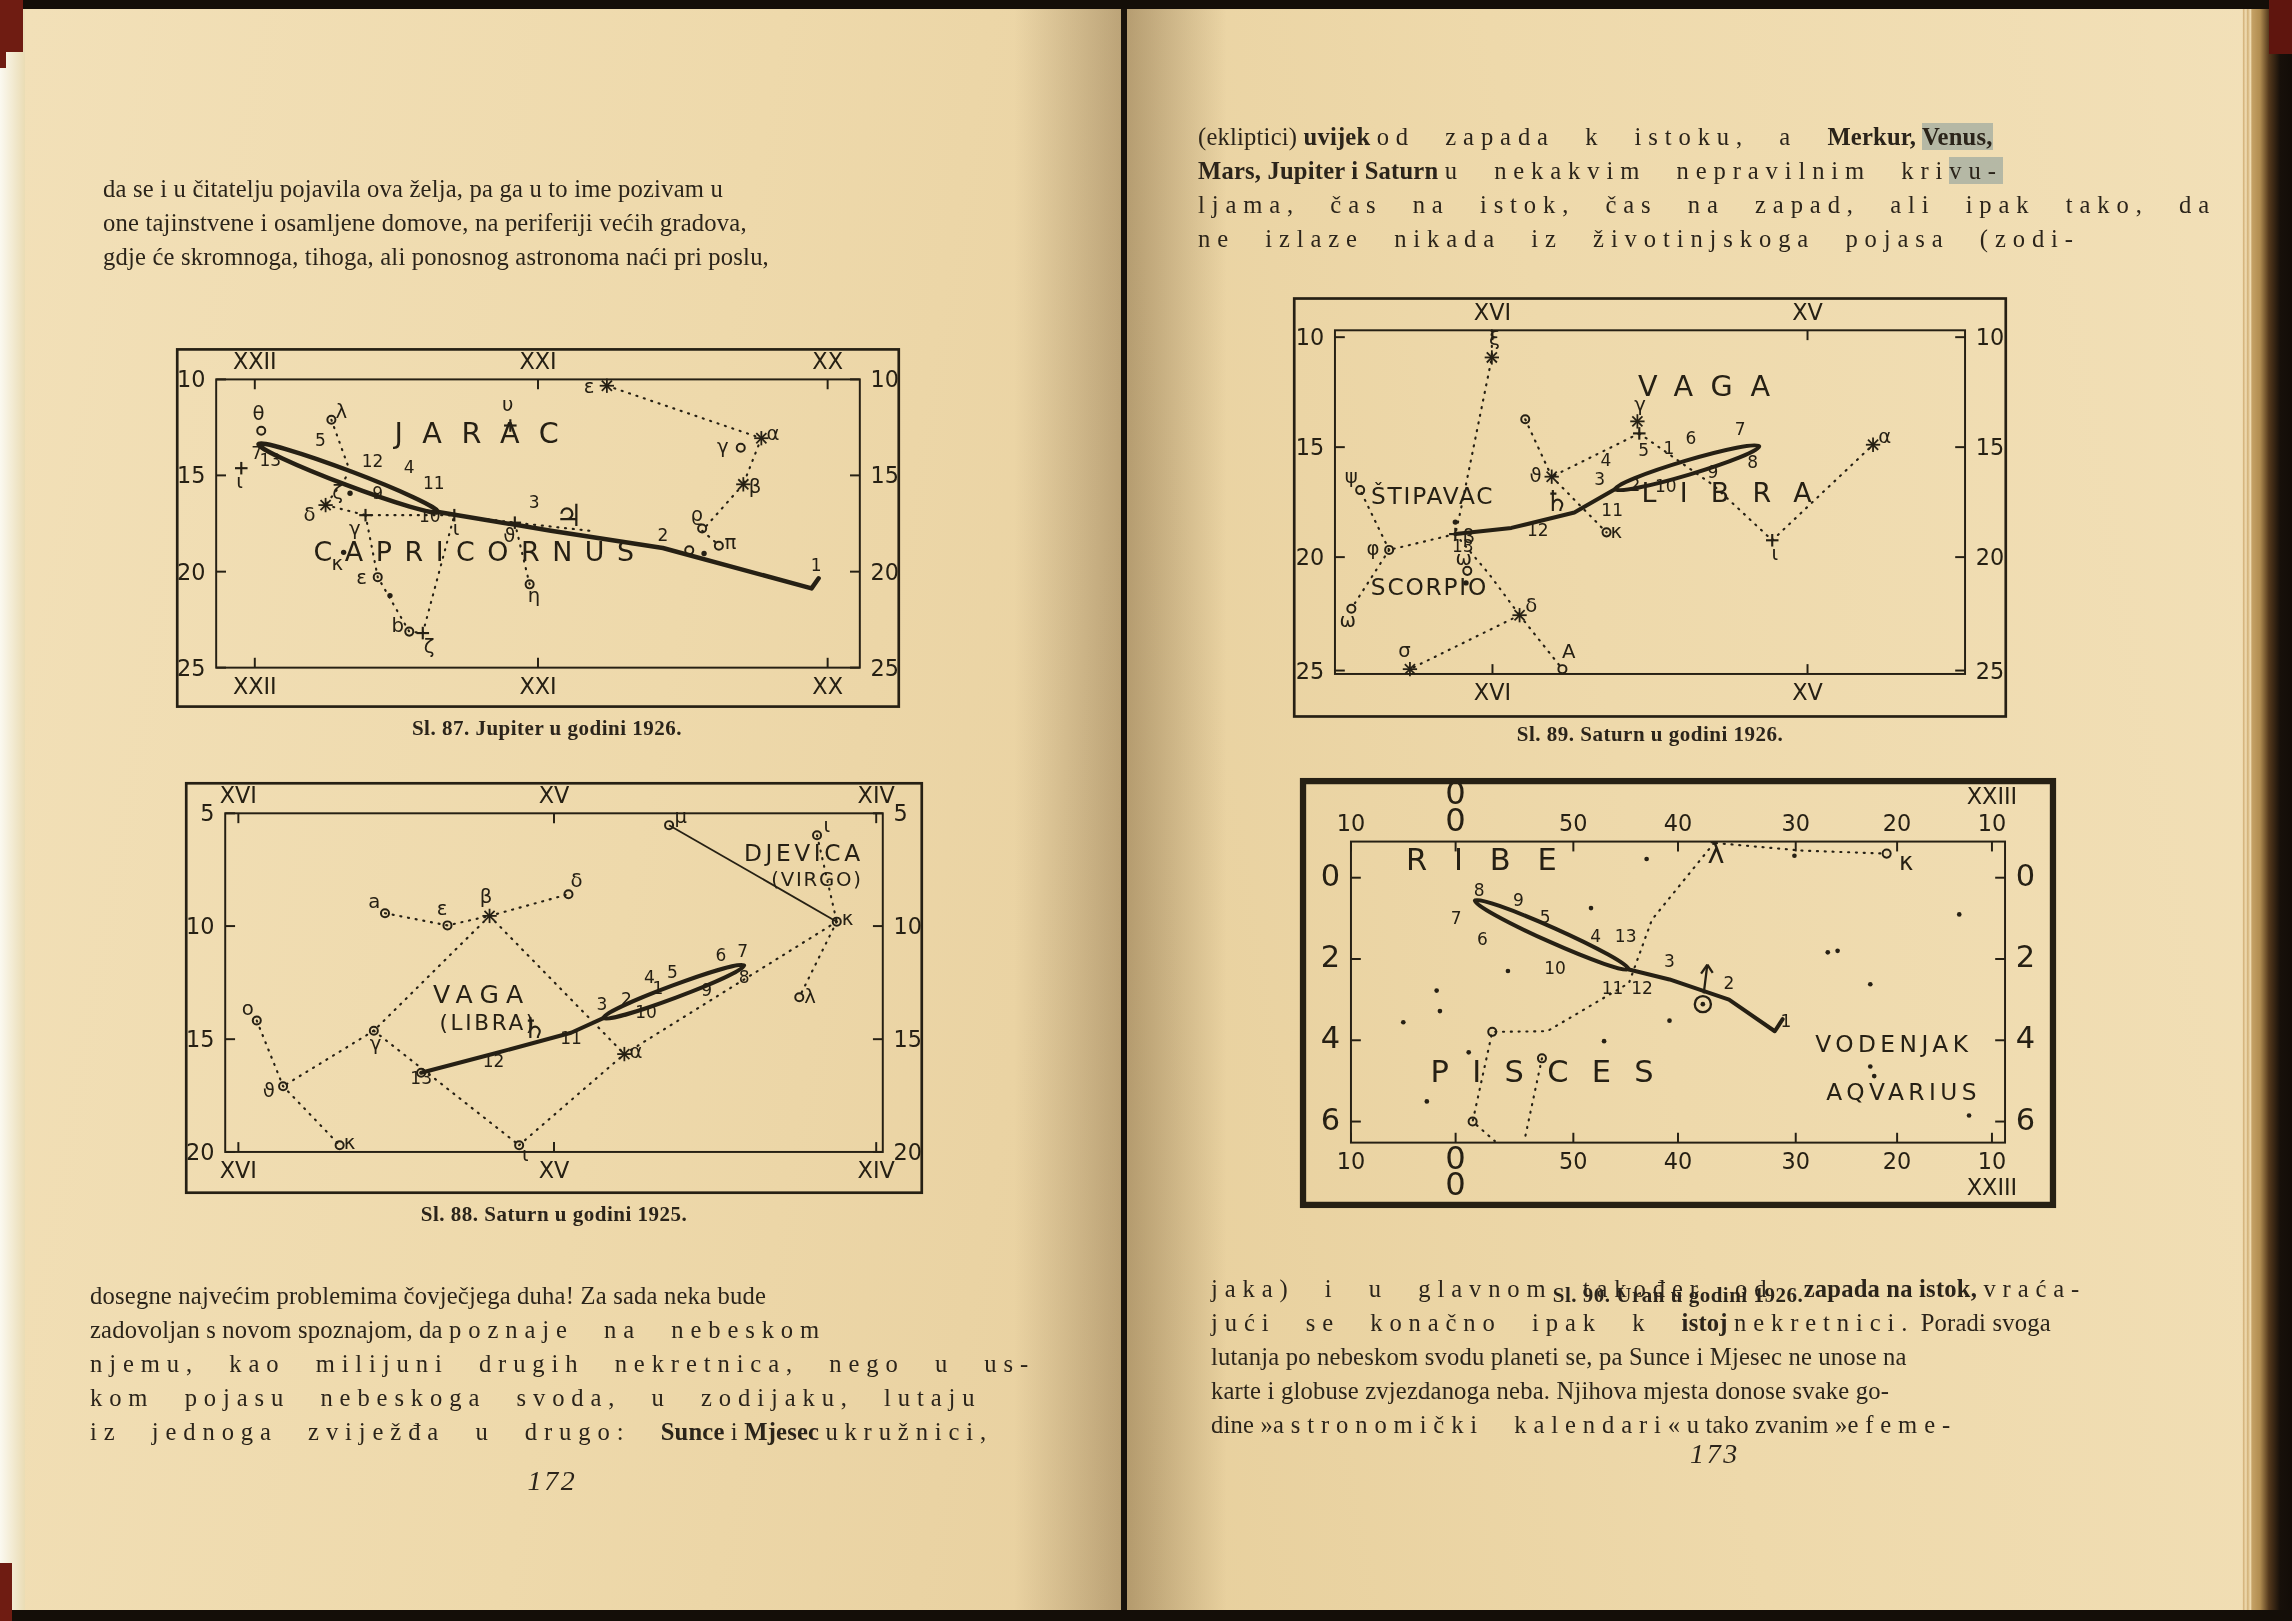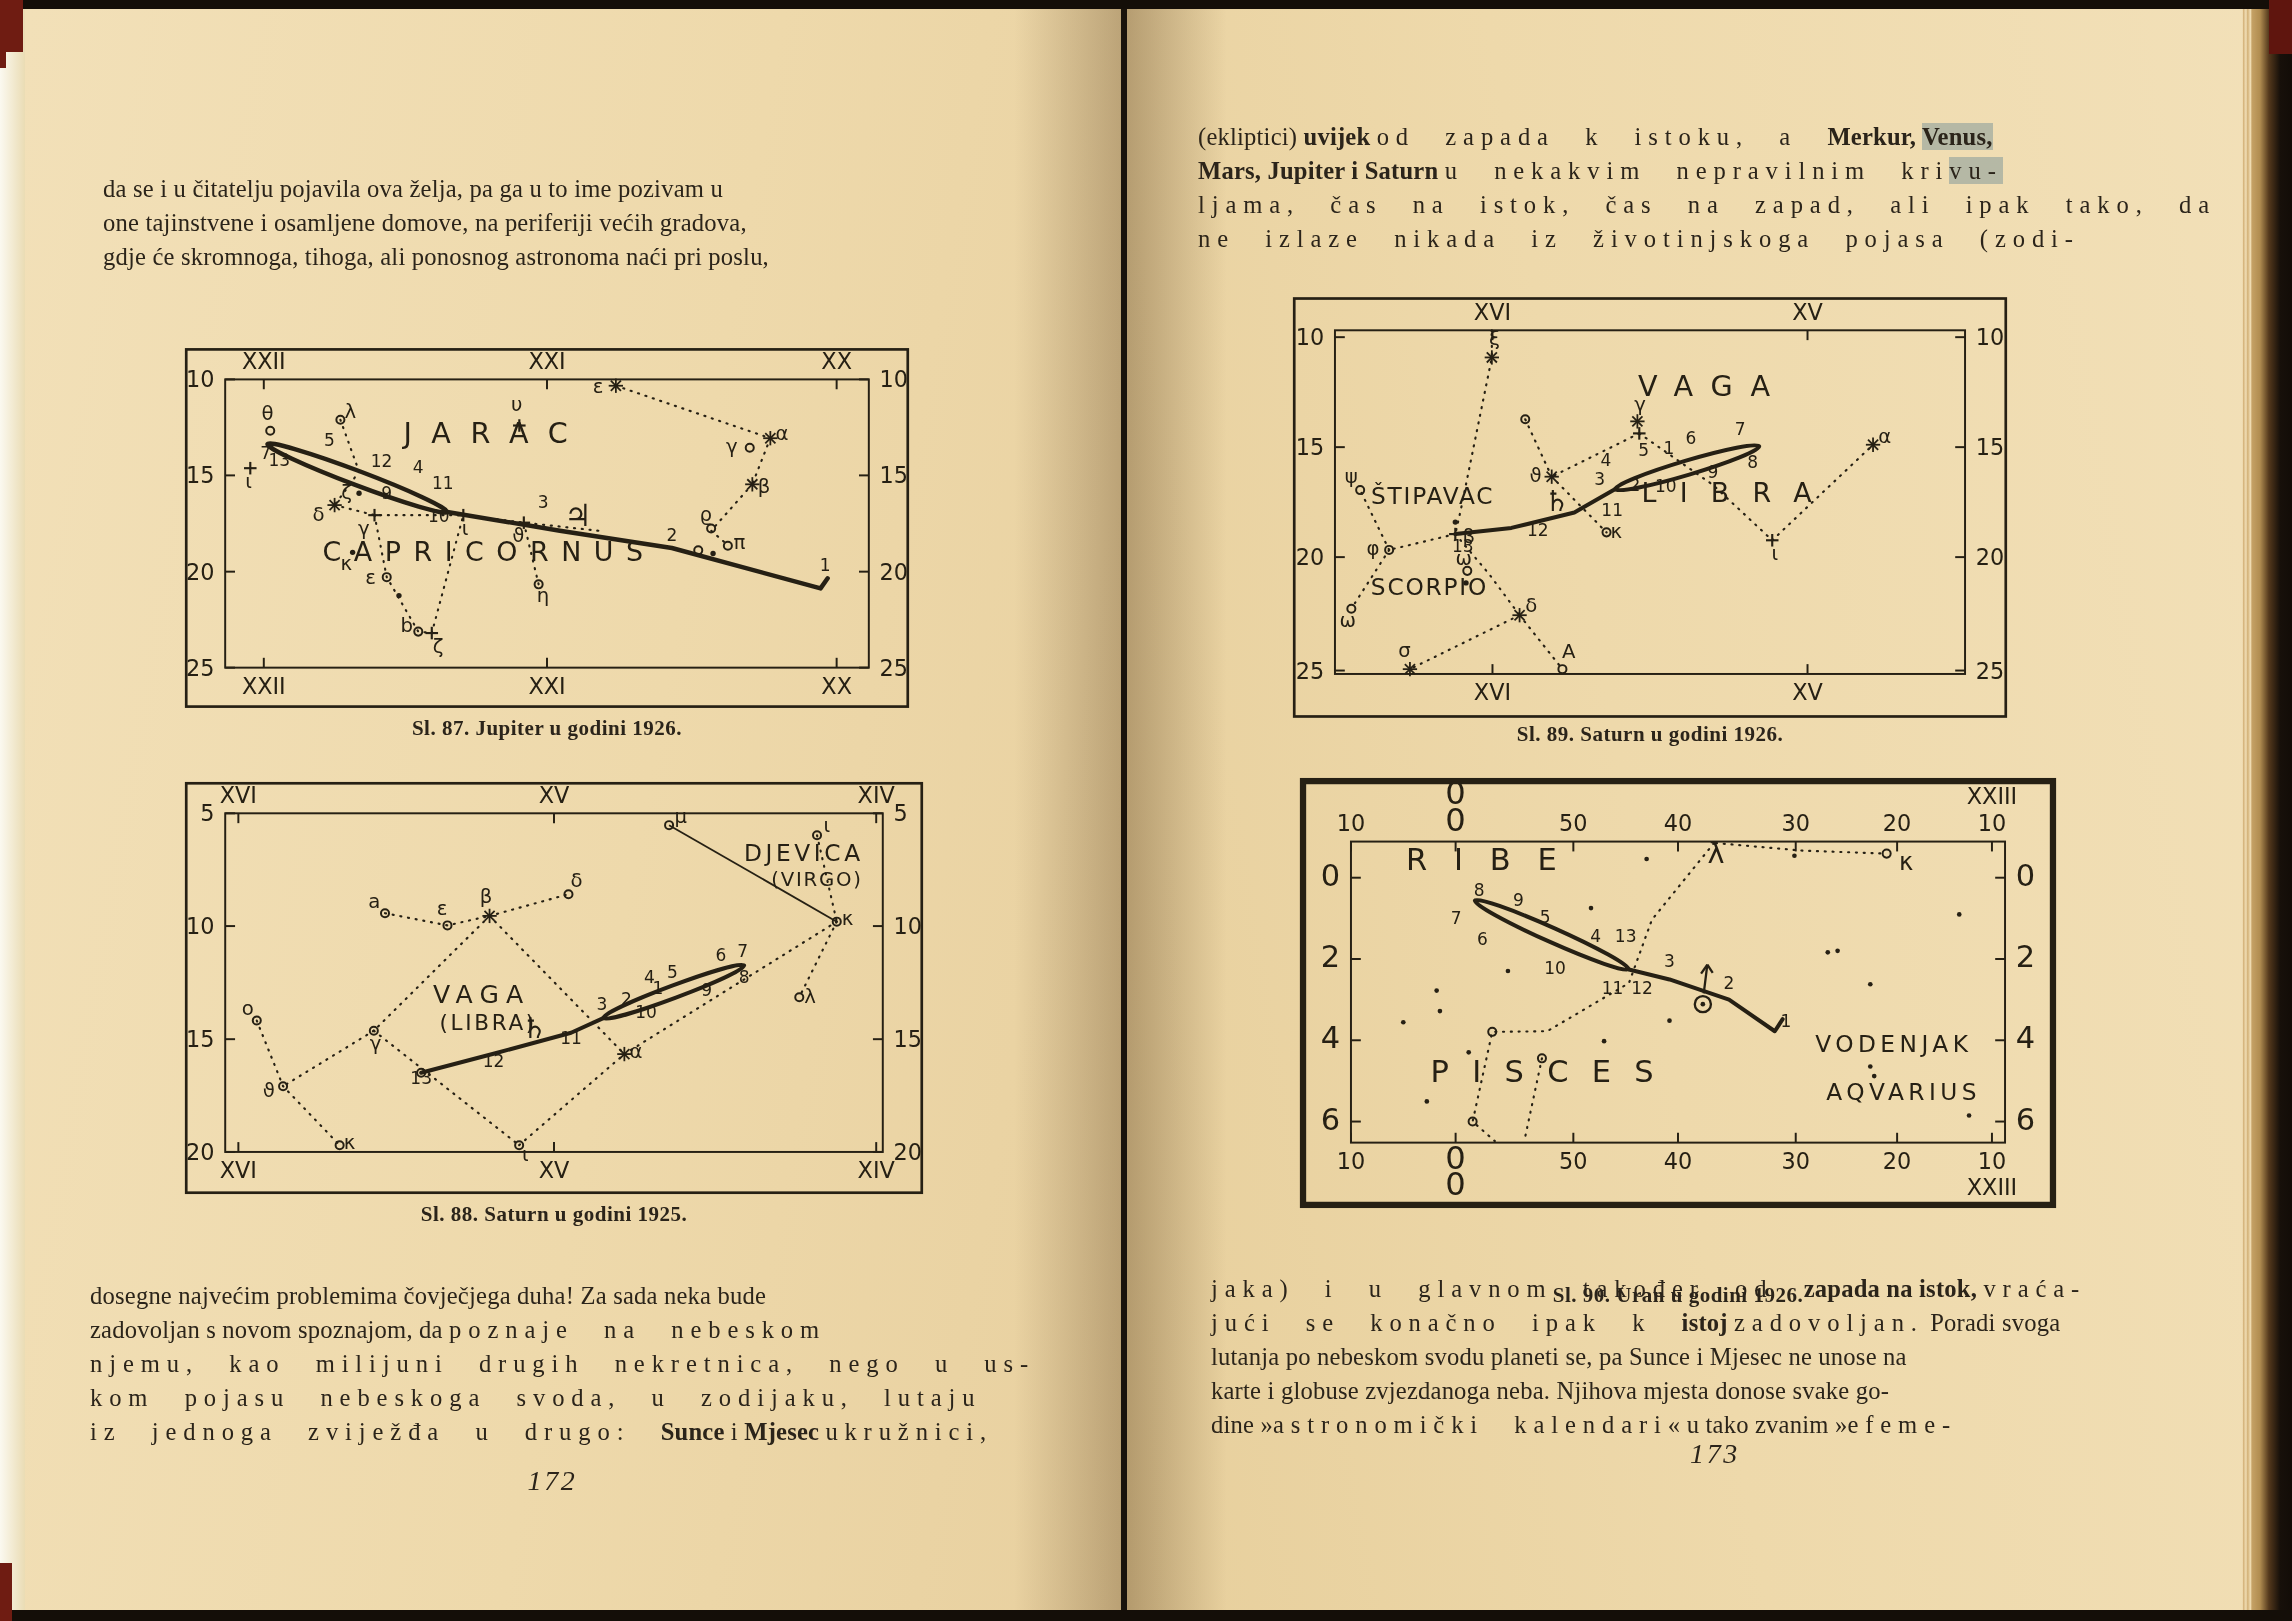--- a/index.html
+++ b/index.html
@@ -32,21 +32,21 @@
 
   <div class="page" id="pageL"></div>
   <div class="page" id="pageR"></div>
 
   <div class="txt" style="left:103px;top:172px;width:900px;">
       <div class="tl"><span>da se i u čitatelju pojavila ova želja, pa ga u to ime pozivam u</span></div>
       <div class="tl"><span>one tajinstvene i osamljene domove, na periferiji većih gradova,</span></div>
       <div class="tl"><span>gdje će skromnoga, tihoga, ali ponosnog astronoma naći pri poslu,</span></div>
     </div>
 
-  <div class="chart" style="left: 184px; top: 347px; width: 726px; height: 362px;"><svg width="726" height="362" viewBox="0 0 811 404" font-family="DejaVu Sans, sans-serif">
+  <div class="chart" style="left: 175px; top: 347px; width: 726px; height: 362px;"><svg width="726" height="362" viewBox="0 0 811 404" font-family="DejaVu Sans, sans-serif">
         <rect x="2.5" y="2.5" width="806" height="399" fill="none" stroke="#262014" stroke-width="3"></rect>
         <rect x="46" y="36" width="719" height="322" fill="none" stroke="#262014" stroke-width="2.2"></rect>
         <text x="89.14" y="24" fill="#262014" font-size="25" text-anchor="middle" letter-spacing="0px">XXII</text>
         <line x1="89.14" y1="36" x2="89.14" y2="47" stroke="#262014" stroke-width="2.2"></line>
         <text x="405.5" y="24" fill="#262014" font-size="25" text-anchor="middle" letter-spacing="0px">XXI</text>
         <line x1="405.5" y1="36" x2="405.5" y2="47" stroke="#262014" stroke-width="2.2"></line>
         <text x="729.05" y="24" fill="#262014" font-size="25" text-anchor="middle" letter-spacing="0px">XX</text>
         <line x1="729.05" y1="36" x2="729.05" y2="47" stroke="#262014" stroke-width="2.2"></line>
         <text x="89.14" y="387" fill="#262014" font-size="25" text-anchor="middle" letter-spacing="0px">XXII</text>
         <line x1="89.14" y1="347" x2="89.14" y2="358" stroke="#262014" stroke-width="2.2"></line>
@@ -490,21 +490,21 @@
         <circle cx="450.74" cy="253.44" r="9" fill="none" stroke="#262014" stroke-width="2.6"></circle>
         <circle cx="450.74" cy="253.44" r="2.6" fill="#262014"></circle>
         <line x1="451.74" y1="241.44" x2="455.74" y2="209.44" stroke="#262014" stroke-width="2.6"></line>
         <line x1="455.74" y1="209.44" x2="448.74" y2="219.44" stroke="#262014" stroke-width="2.6"></line>
         <line x1="455.74" y1="209.44" x2="461.74" y2="218.44" stroke="#262014" stroke-width="2.6"></line>
       </svg></div>
   <div class="cap" style="left:1299px;top:1283px;width:758px;">Sl. 90. Uran u godini 1926.</div>
 
   <div class="txt" style="left:1211px;top:1272px;width:1008px;">
       <div class="tl"><span class="sp">jaka) i u glavnom također od </span><span class="b">zapada na istok,</span><span> </span><span class="sp">vraća-</span></div>
-      <div class="tl"><span class="sp">jući se konačno ipak k </span><span class="b">istoj</span><span> </span><span class="sp">zadovoljan.</span><span> Poradi svoga</span></div>
+      <div class="tl"><span class="sp">jući se konačno ipak k </span><span class="b">istoj</span><span> </span><span class="sp">nekretnici.</span><span> Poradi svoga</span></div>
       <div class="tl"><span>lutanja po nebeskom svodu planeti se, pa Sunce i Mjesec ne unose na</span></div>
       <div class="tl"><span>karte i globuse zvjezdanoga neba. Njihova mjesta donose svake go-</span></div>
       <div class="tl"><span>dine »</span><span class="sp">astronomički kalendari</span><span>« u tako zvanim »</span><span class="sp">efeme-</span></div>
     </div>
   <div class="pnum" style="left:1211px;top:1438px;width:1008px;">173</div>
 
   <div class="shade" id="gutL"></div>
   <div class="shade" id="gutR"></div>
   <div class="shade" id="edgeR"></div>
 

